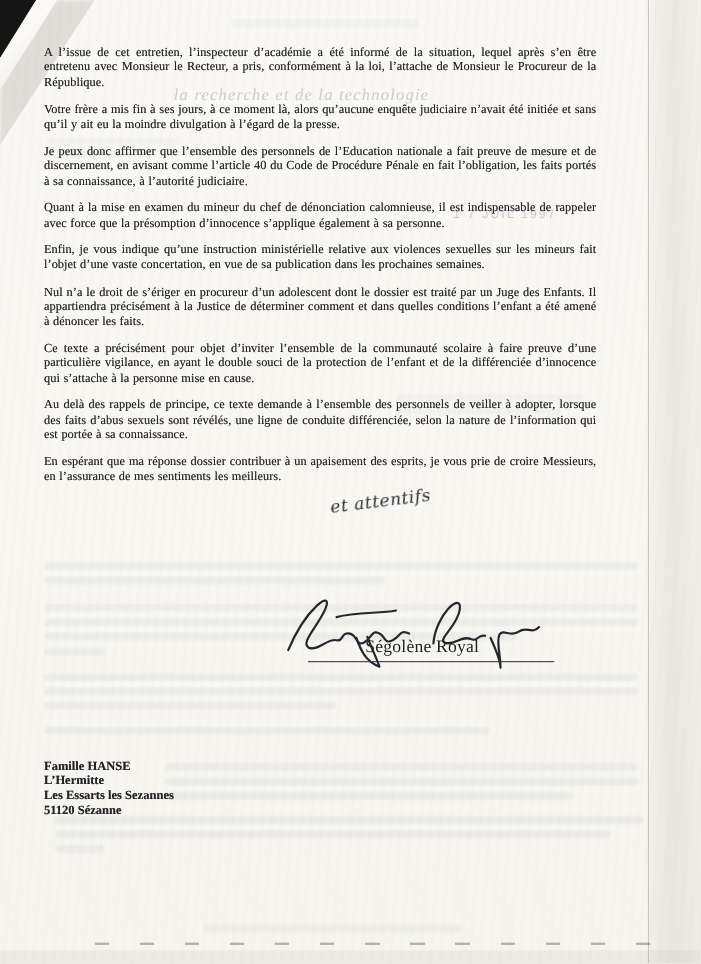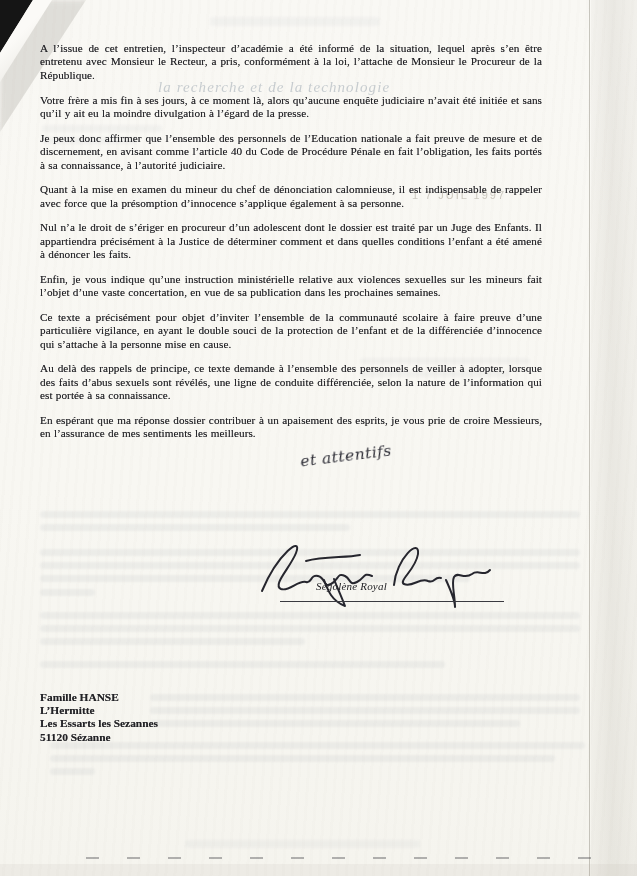--- a/index.html
+++ b/index.html
@@ -57,24 +57,23 @@
     position:absolute;left:300px;top:447px;
     font-family:"DejaVu Serif",serif;font-style:italic;
     font-size:15.5px;color:#2d2d36;
     transform:rotate(-7deg);
     letter-spacing:0.5px;filter:blur(0.15px);
     white-space:nowrap;
   }
   
   .sig-svg{position:absolute;left:248px;top:531px;}
   .typed-name{
-    position:absolute;left:316px;top:580px;
-    font-size:11px;letter-spacing:0.2px;color:#222226;
-    white-space:nowrap;
-    font-style:italic;
+    position:absolute;left:332px;top:580px;
+    font-size:16px;letter-spacing:0.2px;color:#222226;
+    white-space:nowrap;
   }
   .sig-rule{
     position:absolute;left:280px;top:601px;width:224px;height:1.4px;
     background:#3a3a40;filter:blur(0.2px);
   }
   
   .address{
     position:absolute;left:40px;top:691px;
     font-size:11.4px;line-height:13.2px;color:#222226;
     text-shadow:0 0 0.35px rgba(40,40,45,0.55);
@@ -155,22 +154,22 @@
 
   <div class="ghost-letterhead">la recherche et de la technologie</div>
 
   <div class="stamp">1 7 JUIL 1997</div>
 
   <div class="letter-body">
     <p class="first">A l’issue de cet entretien, l’inspecteur d’académie a été informé de la situation, lequel après s’en être entretenu avec Monsieur le Recteur, a pris, conformément à la loi, l’attache de Monsieur le Procureur de la République.</p>
     <p>Votre frère a mis fin à ses jours, à ce moment là, alors qu’aucune enquête judiciaire n’avait été initiée et sans qu’il y ait eu la moindre divulgation à l’égard de la presse.</p>
     <p>Je peux donc affirmer que l’ensemble des personnels de l’Education nationale a fait preuve de mesure et de discernement, en avisant comme l’article 40 du Code de Procédure Pénale en fait l’obligation, les faits portés à sa connaissance, à l’autorité judiciaire.</p>
     <p>Quant à la mise en examen du mineur du chef de dénonciation calomnieuse, il est indispensable de rappeler avec force que la présomption d’innocence s’applique également à sa personne.</p>
+    <p>Enfin, je vous indique qu’une instruction ministérielle relative aux violences sexuelles sur les mineurs fait l’objet d’une vaste concertation, en vue de sa publication dans les prochaines semaines.</p>
     <p>Nul n’a le droit de s’ériger en procureur d’un adolescent dont le dossier est traité par un Juge des Enfants. Il appartiendra précisément à la Justice de déterminer comment et dans quelles conditions l’enfant a été amené à dénoncer les faits.</p>
-    <p>Enfin, je vous indique qu’une instruction ministérielle relative aux violences sexuelles sur les mineurs fait l’objet d’une vaste concertation, en vue de sa publication dans les prochaines semaines.</p>
     <p>Ce texte a précisément pour objet d’inviter l’ensemble de la communauté scolaire à faire preuve d’une particulière vigilance, en ayant le double souci de la protection de l’enfant et de la différenciée d’innocence qui s’attache à la personne mise en cause.</p>
     <p>Au delà des rappels de principe, ce texte demande à l’ensemble des personnels de veiller à adopter, lorsque des faits d’abus sexuels sont révélés, une ligne de conduite différenciée, selon la nature de l’information qui est portée à sa connaissance.</p>
     <p>En espérant que ma réponse dossier contribuer à un apaisement des esprits, je vous prie de croire Messieurs, en l’assurance de mes sentiments les meilleurs.</p>
   </div>
 
   <div class="handwritten">et attentifs</div>
 
   <svg class="sig-svg" width="270" height="82" viewBox="0 0 270 82">
     <g fill="none" stroke="#26262e" stroke-width="2" stroke-linecap="round" stroke-linejoin="round">
 

